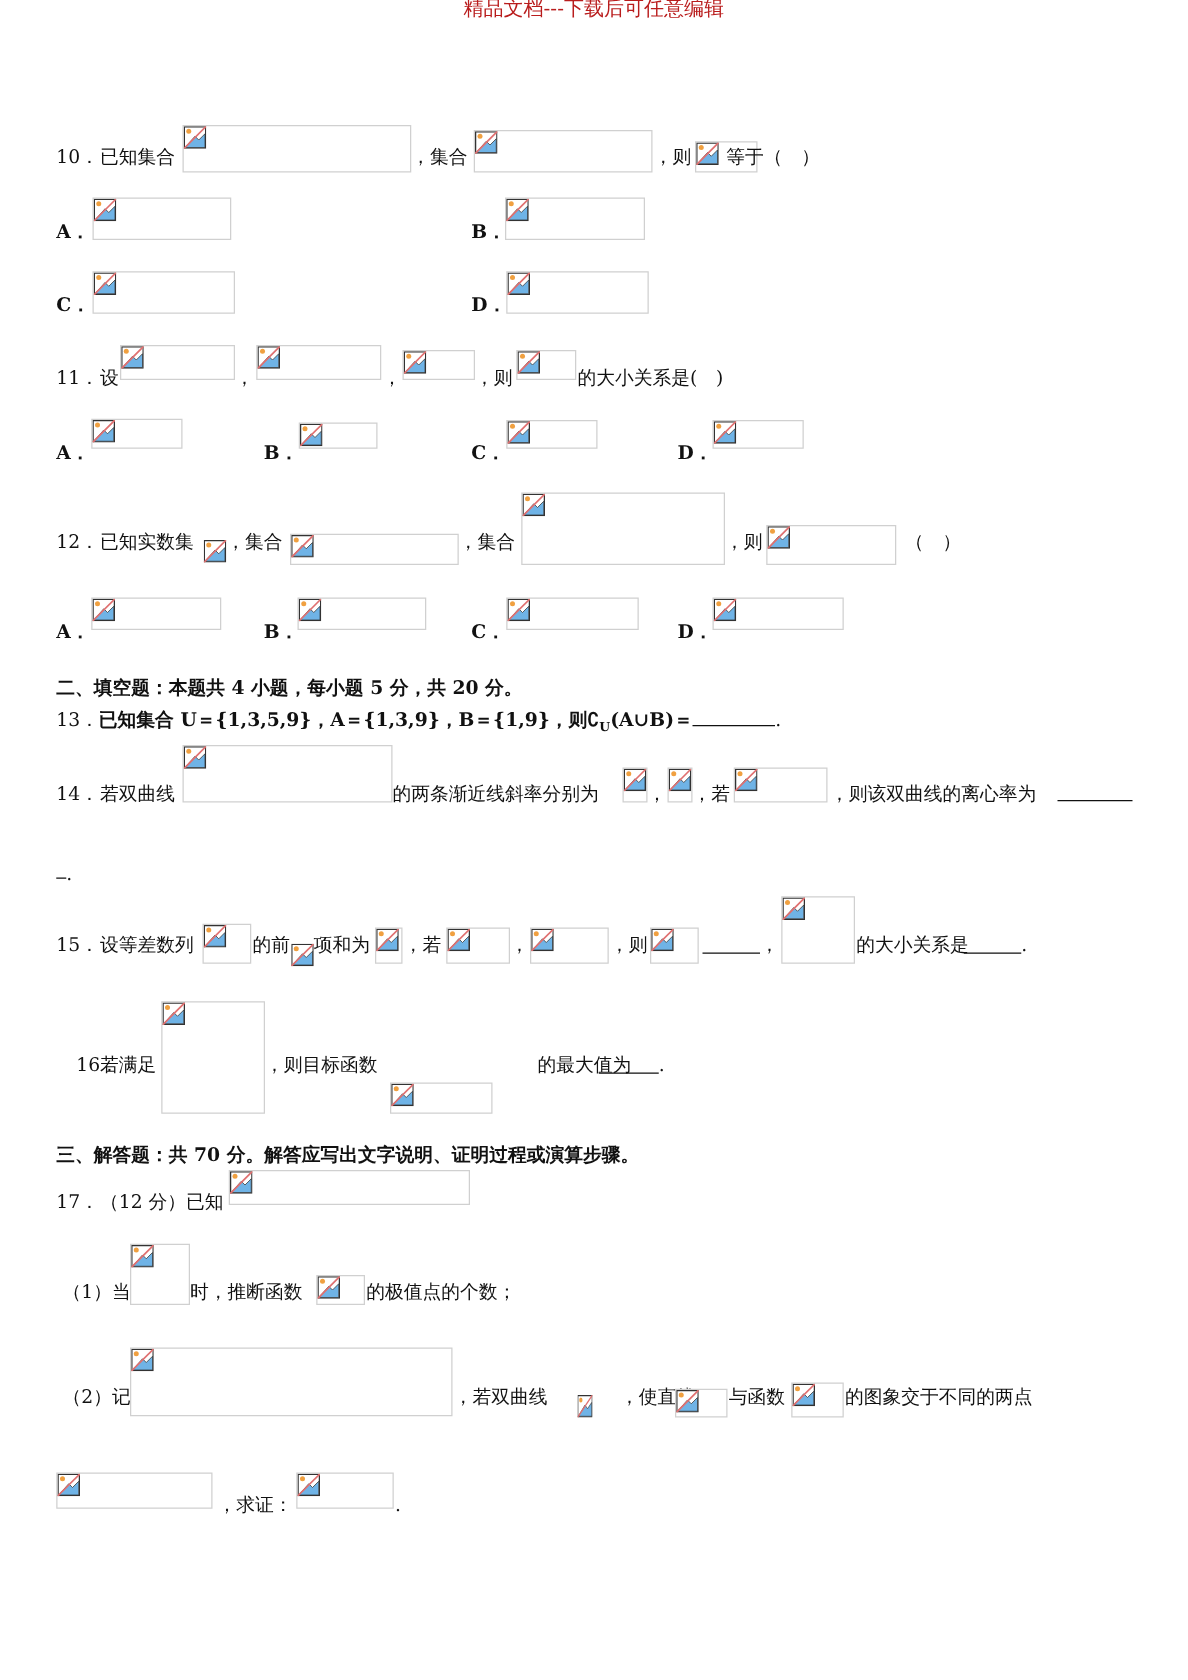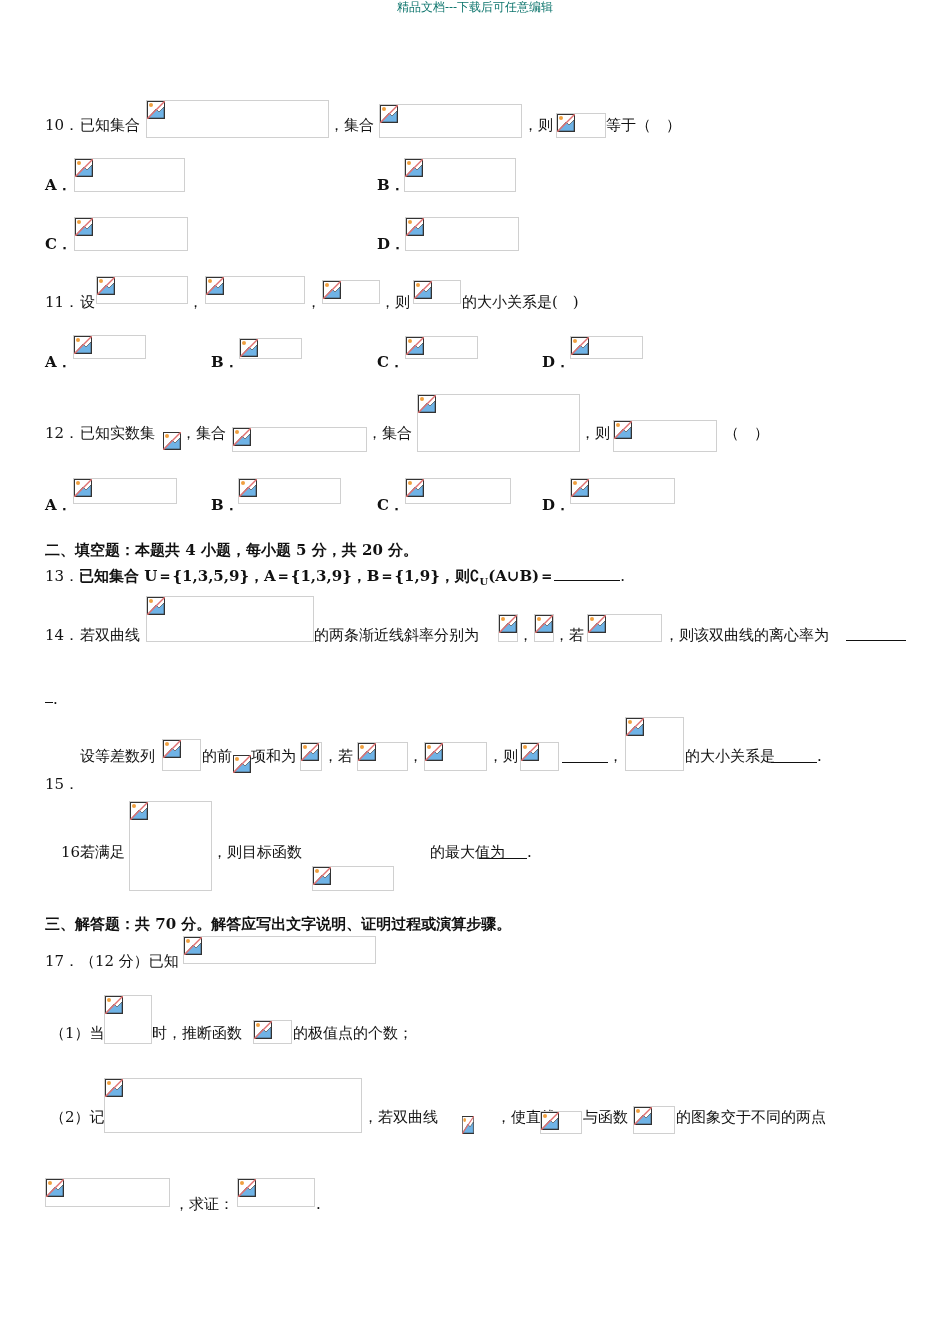--- a/index.html
+++ b/index.html
@@ -1,19 +1,19 @@
 <!DOCTYPE html>
 <html><head>
 <meta charset="utf-8">
 <style>
   html, body { margin:0; padding:0; background:#ffffff; }
   body { width:950px; height:1344px; position:relative; overflow:hidden;
          font-family:"DejaVu Serif","Liberation Serif",serif; color:#111; }
   .hdr { position:absolute; top:0; left:0; width:950px; text-align:center;
-         font-size:12px; color:#0f766e; line-height:14px; }
+         font-size:16px; color:#b91c1c; line-height:14px; }
   .t { position:absolute; font-size:15px; line-height:18px; white-space:nowrap; }
   .b { font-weight:bold; }
   .img { position:absolute; border:1px solid #d0d0d0; box-sizing:border-box; background:#fff; }
   .img .ico { position:absolute; left:0; top:0; width:18px; height:18px; }
   .ico svg { display:block; }
   .blank { display:inline-block; border-bottom:1px solid #111; height:14px; vertical-align:baseline; }
 </style>
 </head>
 <body>
 
@@ -46,21 +46,21 @@
 <div class="img" style="left:556px;top:113px;width:50px;height:25px;">
     <span class="ico">
       <svg viewBox="0 0 18 18" width="100%" height="100%" preserveAspectRatio="none">
   <rect x="0.5" y="0.5" width="17" height="17" fill="#ffffff" stroke="#333333" stroke-width="1"></rect>
   <circle cx="4" cy="4" r="2" fill="#f0a040"></circle>
   <path d="M1 17 L9 8 L12 11 L17 6 L17 17 Z" fill="#6fb3e6" stroke="#333333" stroke-width="0.6"></path>
   <line x1="0" y1="18" x2="18" y2="0" stroke="#e07070" stroke-width="1.4"></line>
 </svg>
     </span>
   </div>
-<div class="t" style="left:606px;top:116px;">等于（　）</div>
+<div class="t" style="left:581px;top:116px;">等于（　）</div>
 
 <div class="t b" style="left:45px;top:176px;">A．</div>
 <div class="img" style="left:74px;top:158px;width:111px;height:34px;">
     <span class="ico">
       <svg viewBox="0 0 18 18" width="100%" height="100%" preserveAspectRatio="none">
   <rect x="0.5" y="0.5" width="17" height="17" fill="#ffffff" stroke="#333333" stroke-width="1"></rect>
   <circle cx="4" cy="4" r="2" fill="#f0a040"></circle>
   <path d="M1 17 L9 8 L12 11 L17 6 L17 17 Z" fill="#6fb3e6" stroke="#333333" stroke-width="0.6"></path>
   <line x1="0" y1="18" x2="18" y2="0" stroke="#e07070" stroke-width="1.4"></line>
 </svg>
@@ -333,21 +333,21 @@
   <path d="M1 17 L9 8 L12 11 L17 6 L17 17 Z" fill="#6fb3e6" stroke="#333333" stroke-width="0.6"></path>
   <line x1="0" y1="18" x2="18" y2="0" stroke="#e07070" stroke-width="1.4"></line>
 </svg>
     </span>
   </div>
 <div class="t" style="left:664px;top:626px;">，则该双曲线的离心率为</div>
 <div class="blank" style="position:absolute;left:846px;top:626px;width:60px;"></div>
 <div class="blank" style="position:absolute;left:45px;top:688px;width:8px;"></div>
 <div class="t" style="left:53px;top:690px;">.</div>
 
-<div class="t" style="left:45px;top:747px;margin-top:28px;">15．</div>
+<div class="t" style="left:45px;top:747px;">15．</div>
 <div class="t" style="left:80px;top:747px;text-align:right;">设等差数列</div>
 <div class="img" style="left:162px;top:739px;width:39px;height:32px;">
     <span class="ico">
       <svg viewBox="0 0 18 18" width="100%" height="100%" preserveAspectRatio="none">
   <rect x="0.5" y="0.5" width="17" height="17" fill="#ffffff" stroke="#333333" stroke-width="1"></rect>
   <circle cx="4" cy="4" r="2" fill="#f0a040"></circle>
   <path d="M1 17 L9 8 L12 11 L17 6 L17 17 Z" fill="#6fb3e6" stroke="#333333" stroke-width="0.6"></path>
   <line x1="0" y1="18" x2="18" y2="0" stroke="#e07070" stroke-width="1.4"></line>
 </svg>
     </span>

